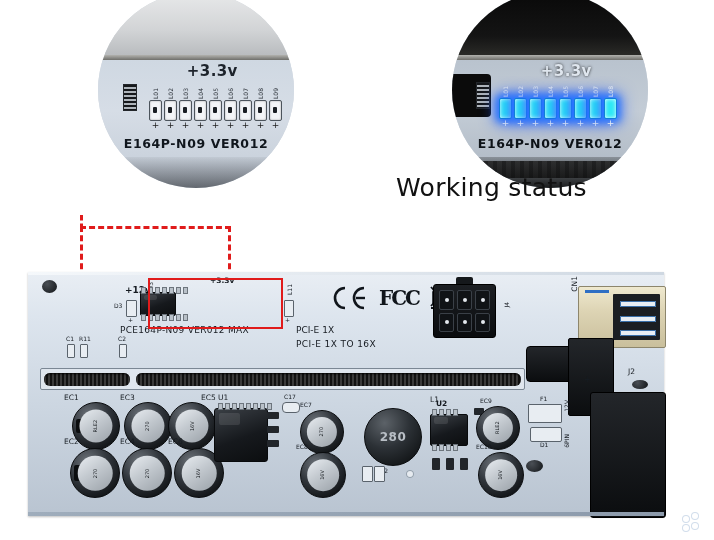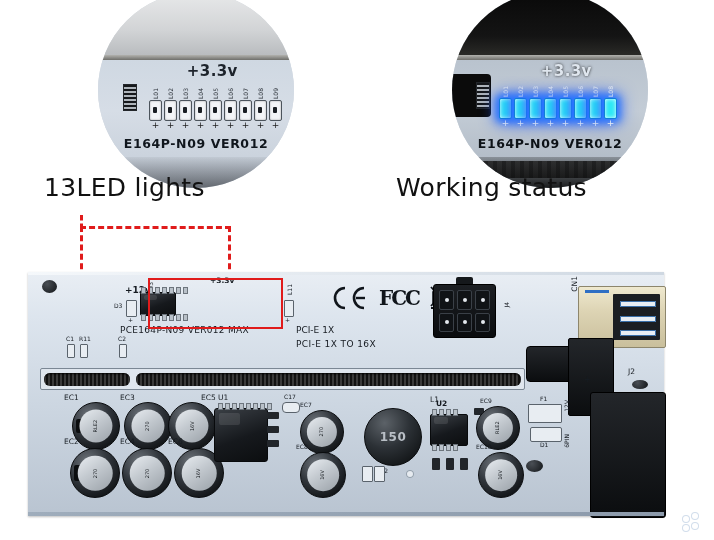--- a/index.html
+++ b/index.html
@@ -301,21 +301,20 @@
           <div class="body"></div>
           <div class="plus">+</div>
         </div>
     </div>
 
     <div class="sign">E164P-N09  VER012</div>
     <div class="teeth"></div>
     <div class="botdark"></div>
   </div>
 
-  <div class="caption c1">13LED lights</div>
   <div class="caption c2">Working status</div>
 
   <div class="callout">
     <div class="tickL"></div>
   </div>
 
   <div class="pcb">
     <div class="topedge"></div>
 
     <div class="holeDark" style="left:14px;top:8px;width:15px;height:13px;"></div>
@@ -486,21 +485,21 @@
     </div>
     <div class="slk tiny" style="left:268px;top:172px;">EC8</div>
     <div class="cap" style="left:272px;top:180px;width:44px;height:44px;">
       <div class="top">
           <span>16V</span>
         </div>
     </div>
 
     <div class="slk sm" style="left:360px;top:124px;margin-left:42px;">L1</div>
     <div class="induct" style="left:336px;top:136px;width:56px;height:56px;">
-      <b>150</b>
+      <b>280</b>
     </div>
     <div class="slk tiny" style="left:352px;top:196px;">C2</div>
     <div class="pad" style="left:334px;top:194px;width:9px;height:14px;"></div>
     <div class="pad" style="left:346px;top:194px;width:9px;height:14px;"></div>
     <div class="hole" style="left:378px;top:198px;width:8px;height:8px;"></div>
 
     <div class="slk sm" style="left:408px;top:128px;font-weight:bold;">U2</div>
     <div class="chip" style="left:402px;top:142px;width:36px;height:30px;">
       <div class="sh"></div>
     </div>

